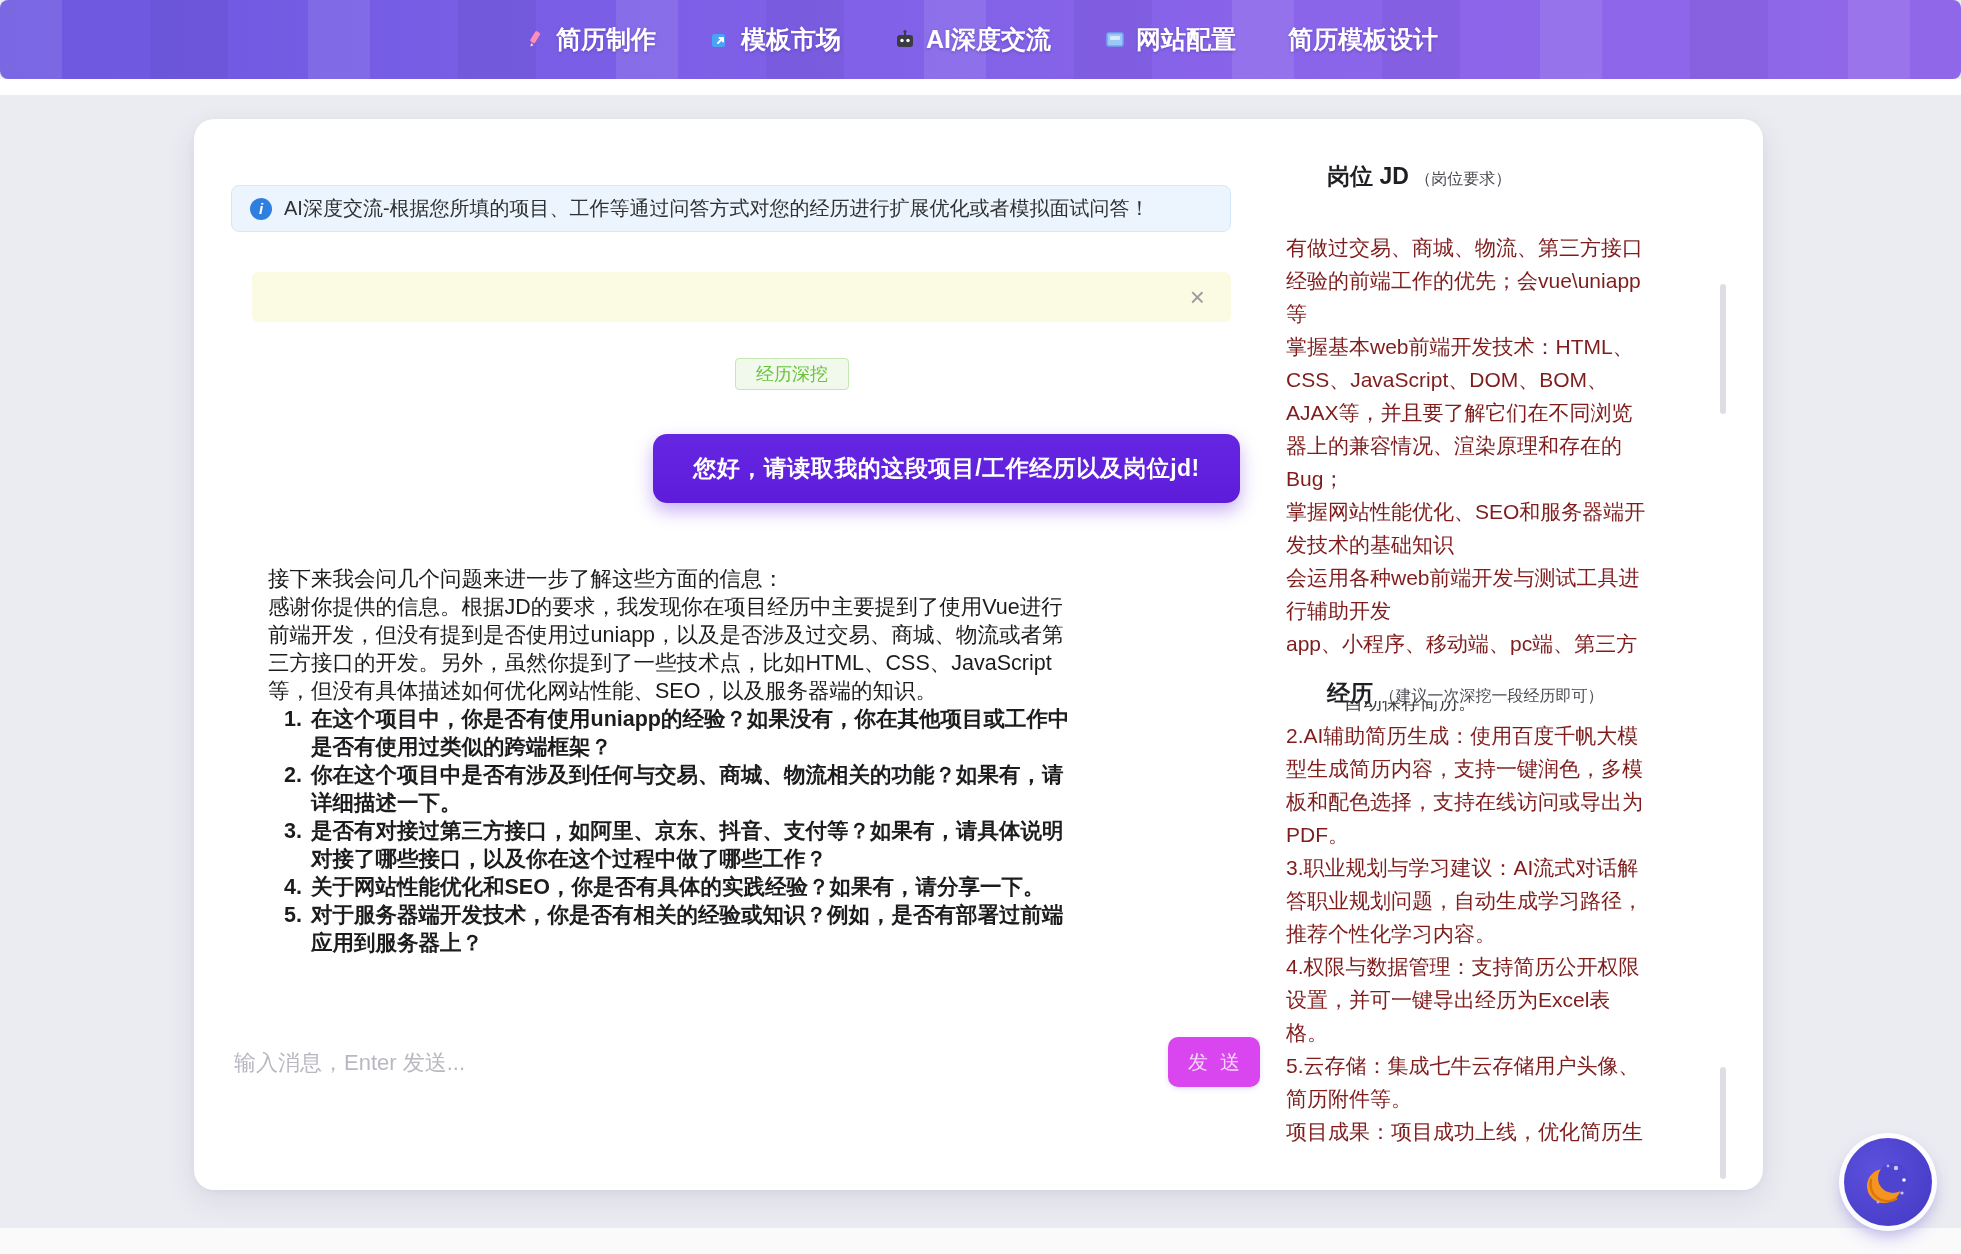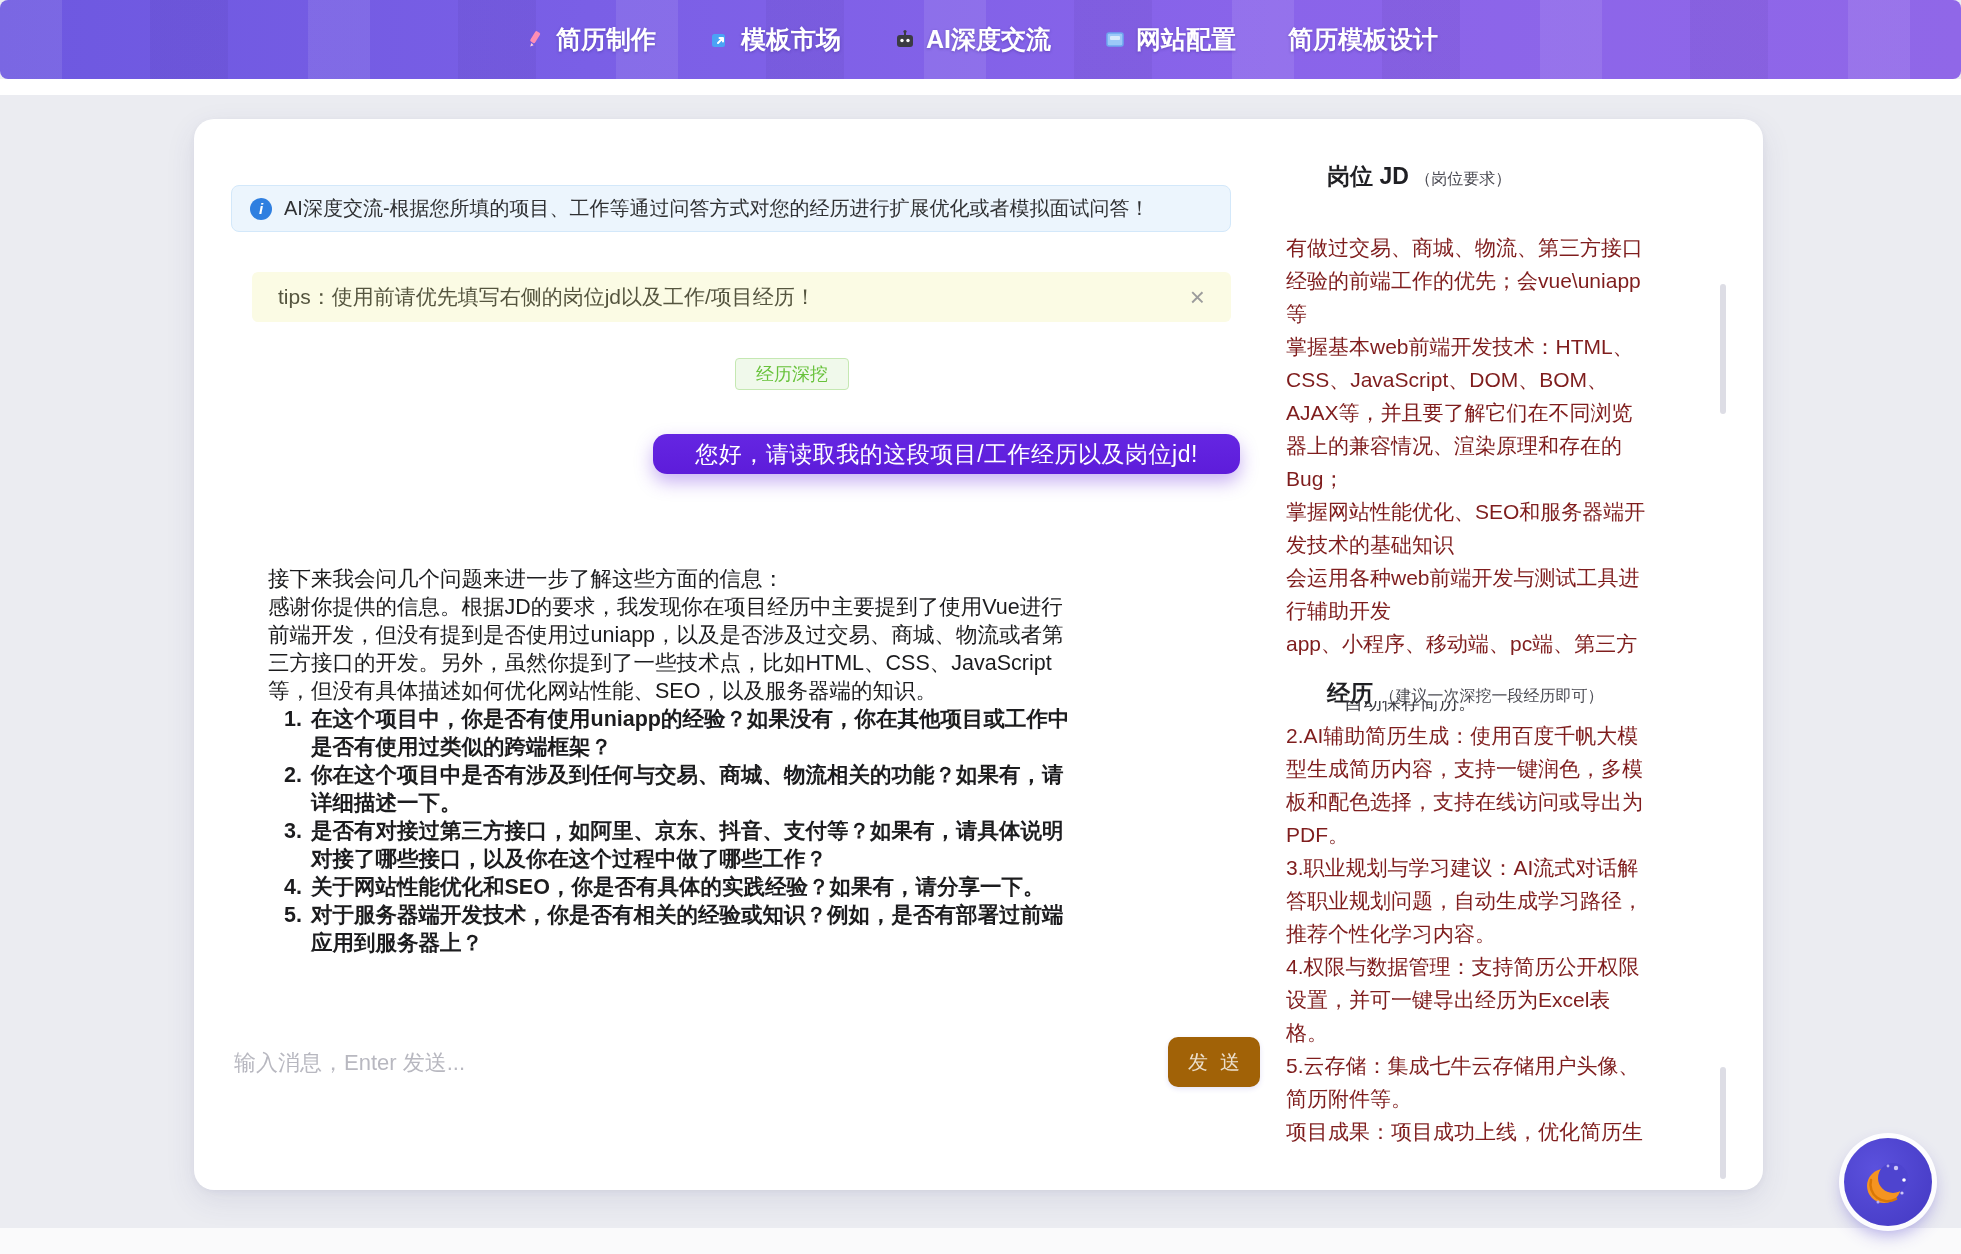--- a/index.html
+++ b/index.html
@@ -59,41 +59,41 @@
   .tips-banner .close{
     margin-left:auto; color:#9c9c9c; font-size:26px; line-height:1; cursor:pointer;
     font-weight:400;
   }
   .session-tag{
     position:absolute; left:541px; top:239px;
     background:#f0f9eb; border:1px solid #c5e8b2; color:#67c23a;
     font-size:18px; padding:3px 20px; border-radius:4px; white-space:nowrap;
   }
   .user-bubble{
-    position:absolute; left:459px; top:315px; width:587px; height:40px;
+    position:absolute; left:459px; top:315px; width:587px; height:69px;
     background:linear-gradient(180deg,#6526e2,#5d1cda);
-    border-radius:14px; color:#fff; font-size:23px; font-weight:400;
+    border-radius:14px; color:#fff; font-size:23px; font-weight:700;
     display:flex; align-items:center; justify-content:center;
     box-shadow:0 8px 18px rgba(96,32,221,0.35); letter-spacing:0.5px;
   }
   .ai-message{
     position:absolute; left:74px; top:446px; width:802px;
     font-size:21.5px; line-height:28px; color:#1c1c1e;
   }
   .ai-message ol{ margin:0; padding-left:40px; }
   .ai-message li{ padding-left:3px;font-weight:bold; }
   .chat-input{
     position:absolute; left:40px; top:920px; width:760px; height:48px;
     border:none; outline:none; font-size:22px; color:#333; background:transparent;
     font-family:Liberation Sans, sans-serif;
   }
   .chat-input::placeholder{ color:#b8b8c0; }
   .send-btn{
     position:absolute; left:974px; top:918px; width:92px; height:50px;
-    background:#a16207; border:none; border-radius:10px;
+    background:#d946ef; border:none; border-radius:10px;
     color:rgba(255,255,255,0.8); font-size:20px; cursor:pointer;
     letter-spacing:12px; text-indent:12px;
     box-shadow:0 2px 5px rgba(80,70,200,0.15);
     font-family:"Liberation Sans","DejaVu Sans",sans-serif;
   }
 
   
   .panel-title{ position:absolute; left:1133px; font-size:23px; font-weight:700; color:#1f1f23; white-space:nowrap; }
   .panel-title .sub{ font-size:16px; font-weight:400; color:#4a4a52; }
   .jd-title{ top:42px; }
@@ -177,21 +177,20 @@
 <div class="band-bottom"></div>
 
 <div class="card">
 
   <div class="info-banner">
     <span class="info-ico">i</span>
     <span>AI深度交流-根据您所填的项目、工作等通过问答方式对您的经历进行扩展优化或者模拟面试问答！</span>
   </div>
 
   <div class="tips-banner">
-    <span>tips：使用前请优先填写右侧的岗位jd以及工作/项目经历！</span>
     <span class="close">×</span>
   </div>
 
   <div class="session-tag">经历深挖</div>
 
   <div class="user-bubble">您好，请读取我的这段项目/工作经历以及岗位jd!</div>
 
   <div class="ai-message">
     <div>接下来我会问几个问题来进一步了解这些方面的信息：</div>
     <div>感谢你提供的信息。根据JD的要求，我发现你在项目经历中主要提到了使用Vue进行前端开发，但没有提到是否使用过uniapp，以及是否涉及过交易、商城、物流或者第三方接口的开发。另外，虽然你提到了一些技术点，比如HTML、CSS、JavaScript等，但没有具体描述如何优化网站性能、SEO，以及服务器端的知识。</div>

